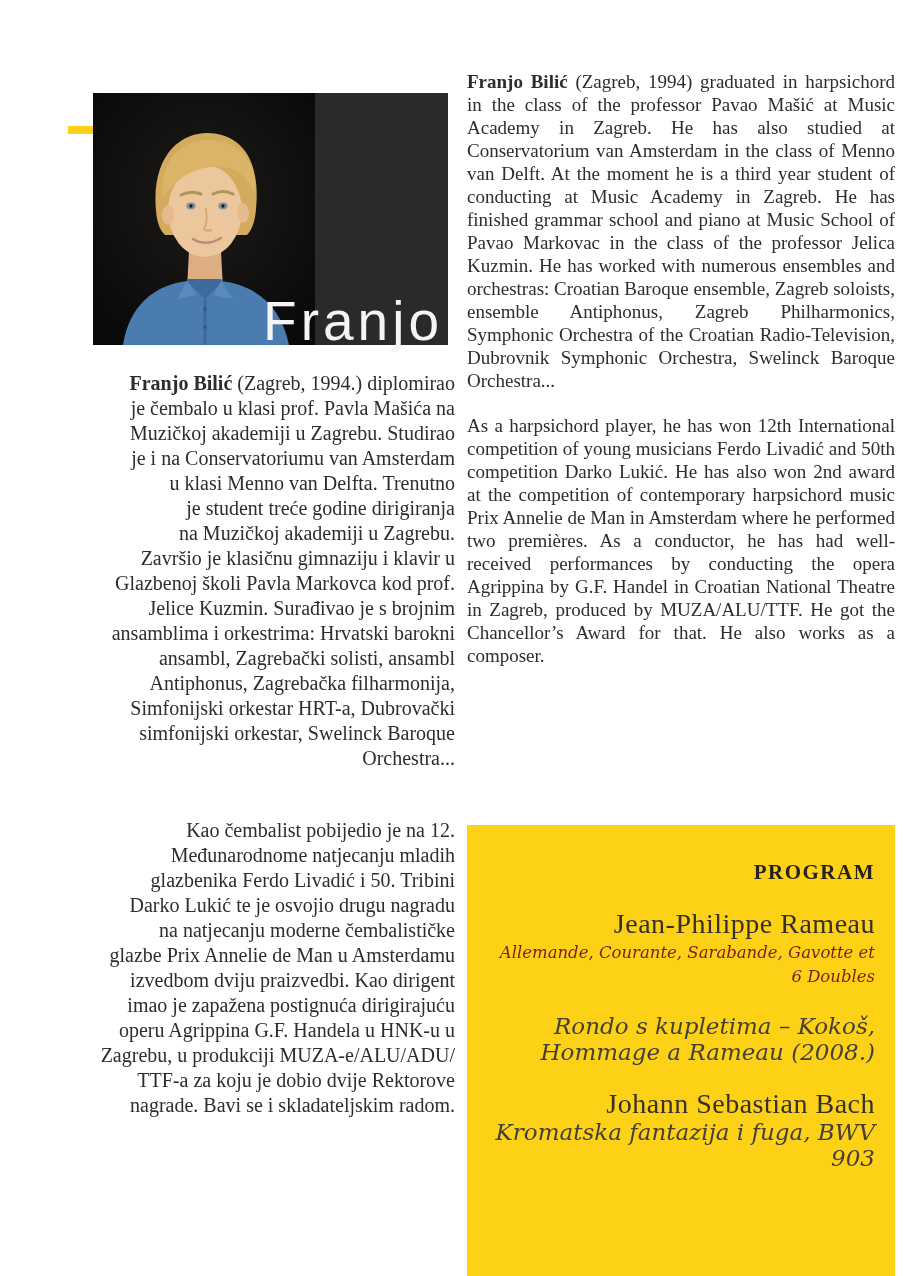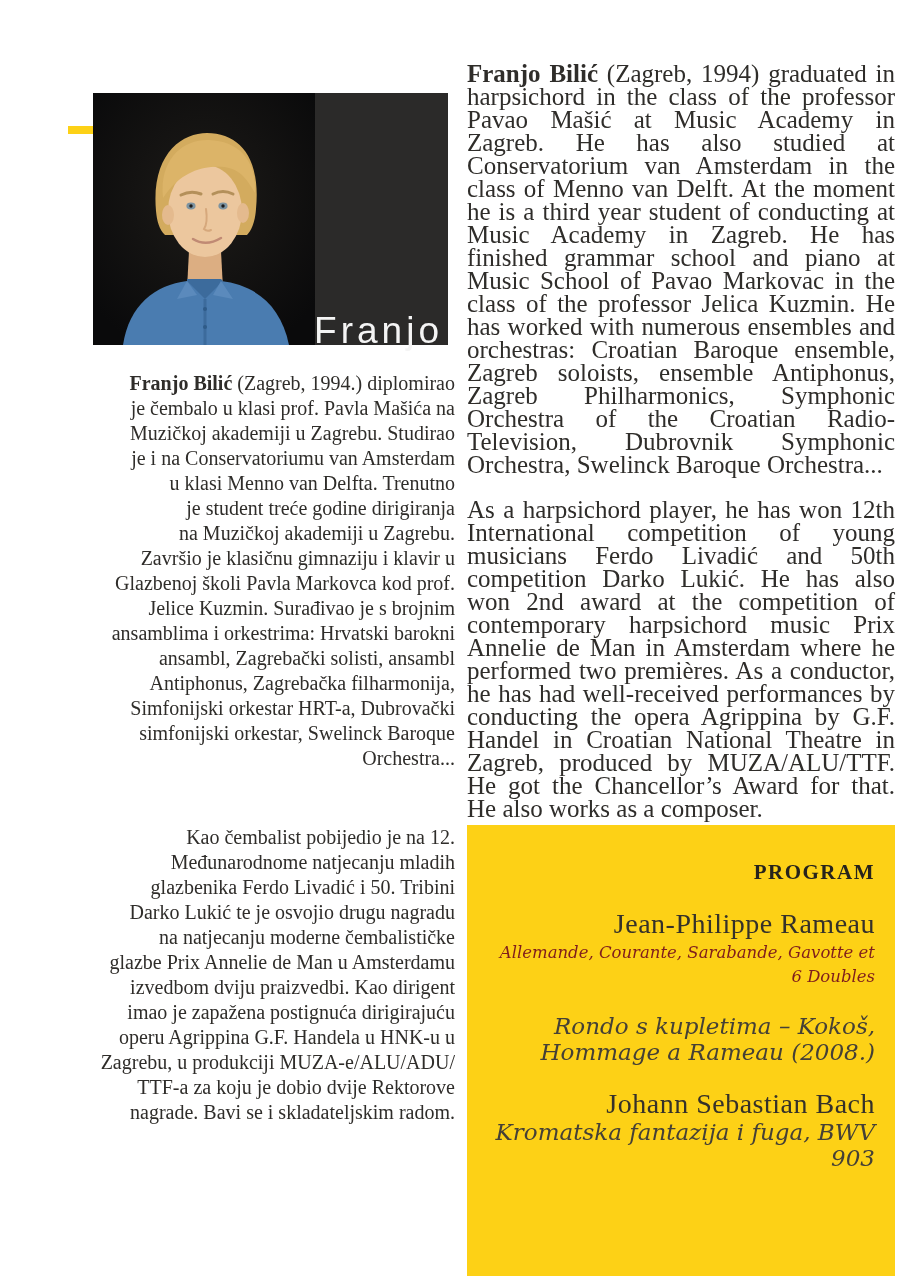--- a/index.html
+++ b/index.html
@@ -31,38 +31,38 @@
   }
   .portrait{
     position:absolute;left:0;top:0;width:222px;height:252px;
     background:var(--photo-bg);
   }
   .portrait svg{display:block;width:100%;height:100%;}
   .photo-name{
     position:absolute;right:5px;bottom:-4px;
     font-family:"Liberation Sans","DejaVu Sans",sans-serif;
     font-weight:100;
-    font-size:37px;line-height:1.0;
+    font-size:55px;line-height:1.0;
     letter-spacing:4px;
     color:#f4f4f4;
     text-align:right;
   }
   
   .col-hr{
     position:absolute;left:63px;top:346px;width:392px;
     font-size:20px;line-height:25px;
     white-space:pre-line;
     text-align:right;
   }
-  .col-hr .p2{margin-top:29px;}
+  .col-hr .p2{margin-top:22px;}
   .lead{font-weight:700;white-space:normal;}
   
   .col-en{
-    position:absolute;left:467px;top:62px;width:428px;
-    font-size:25px;line-height:23px;
+    position:absolute;left:467px;top:70px;width:428px;
+    font-size:19px;line-height:23px;
     text-align:justify;text-justify:inter-word;
   }
   .col-en .p2{margin-top:22px;}
   
   .program-box{
     position:absolute;left:467px;top:825px;width:428px;height:584px;
     background:var(--yellow);
     padding:34px 20px 0 20px;
     text-align:right;
     color:var(--program-ink);

